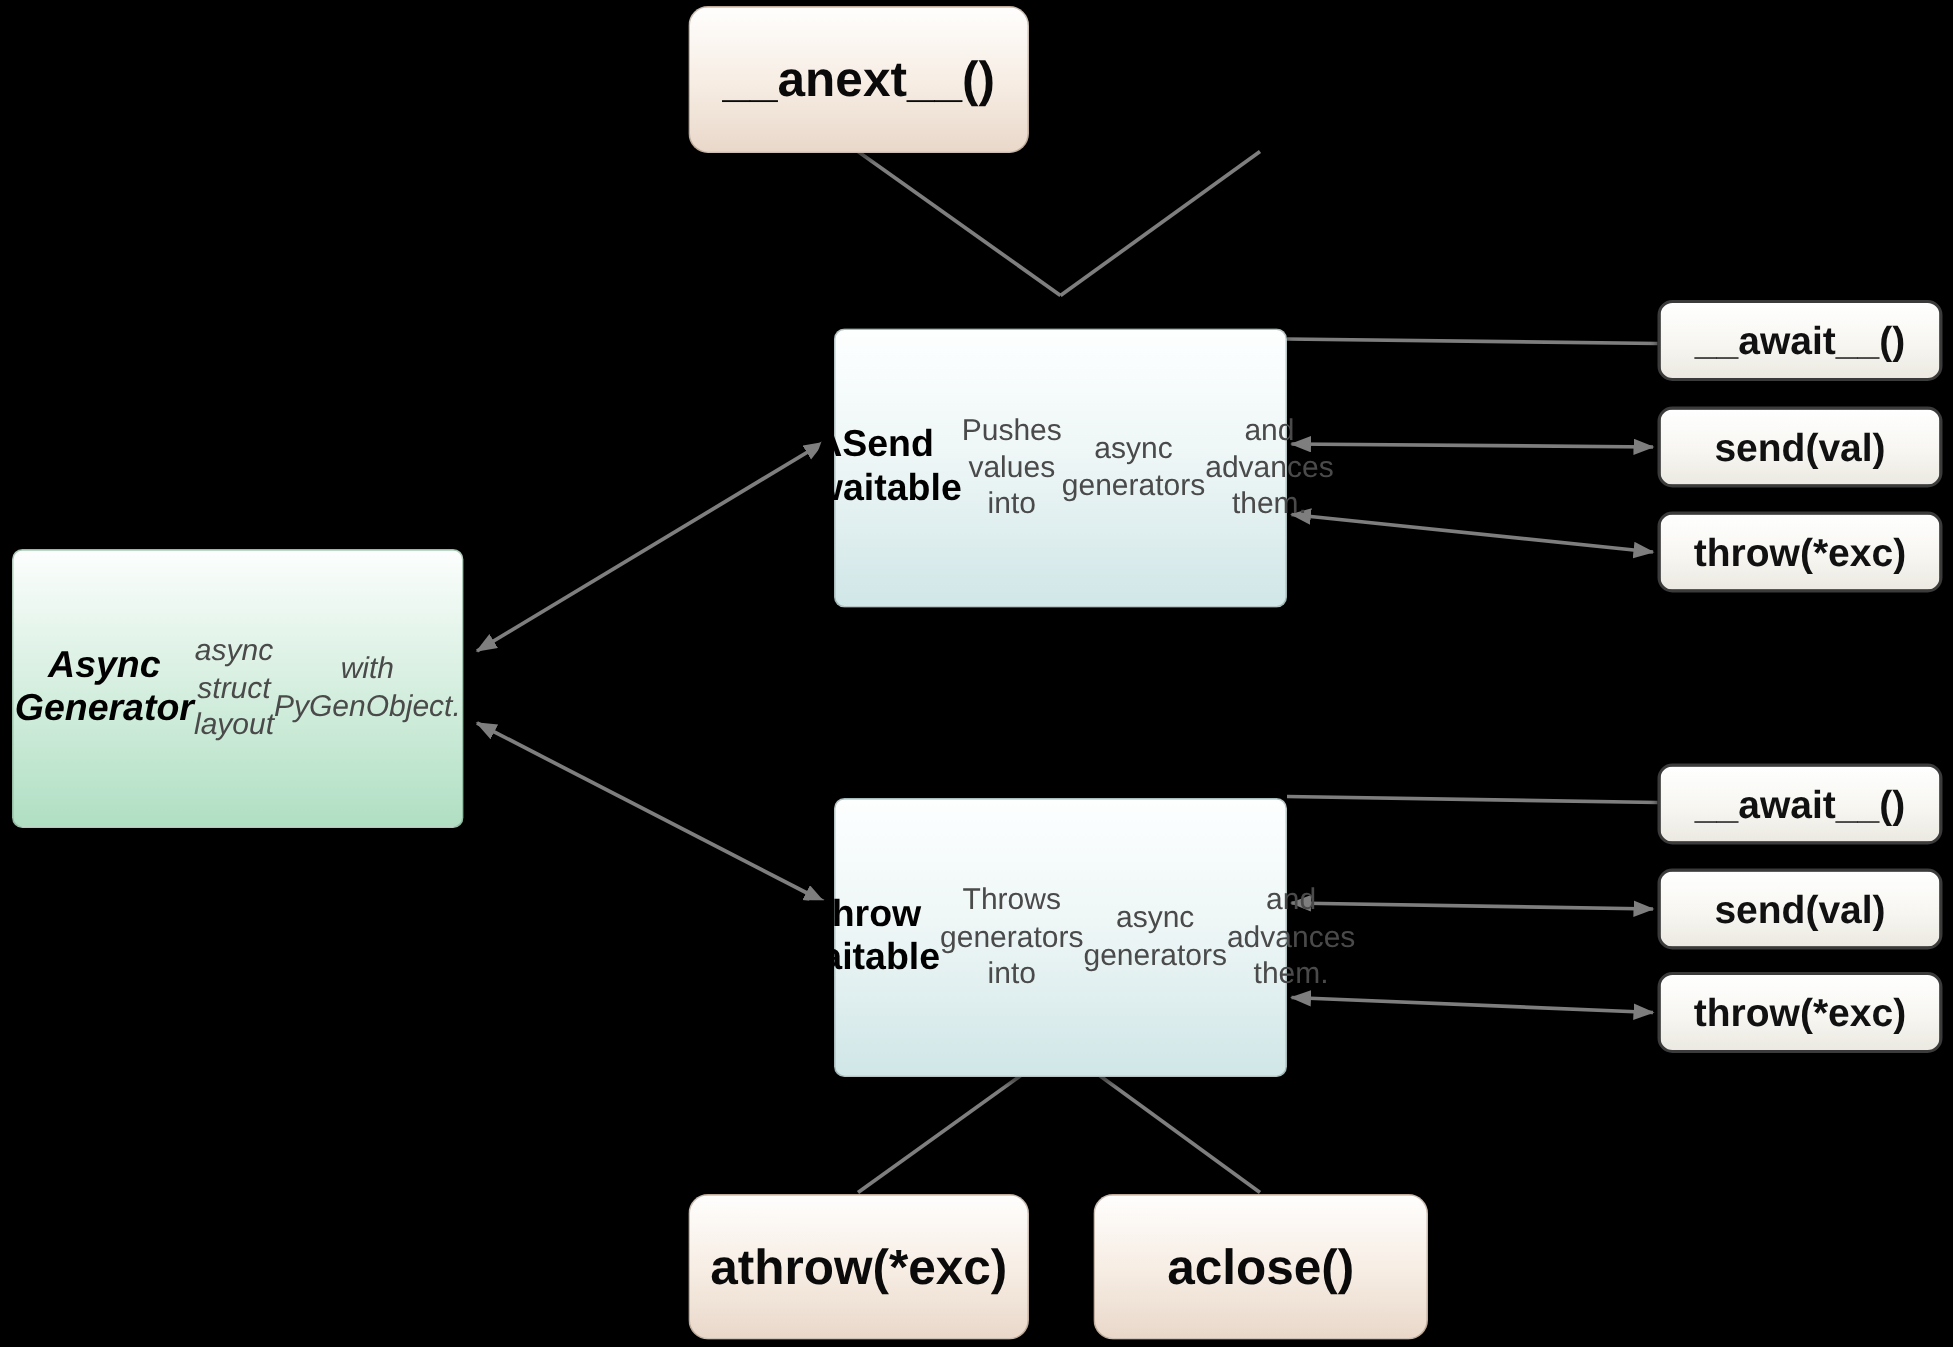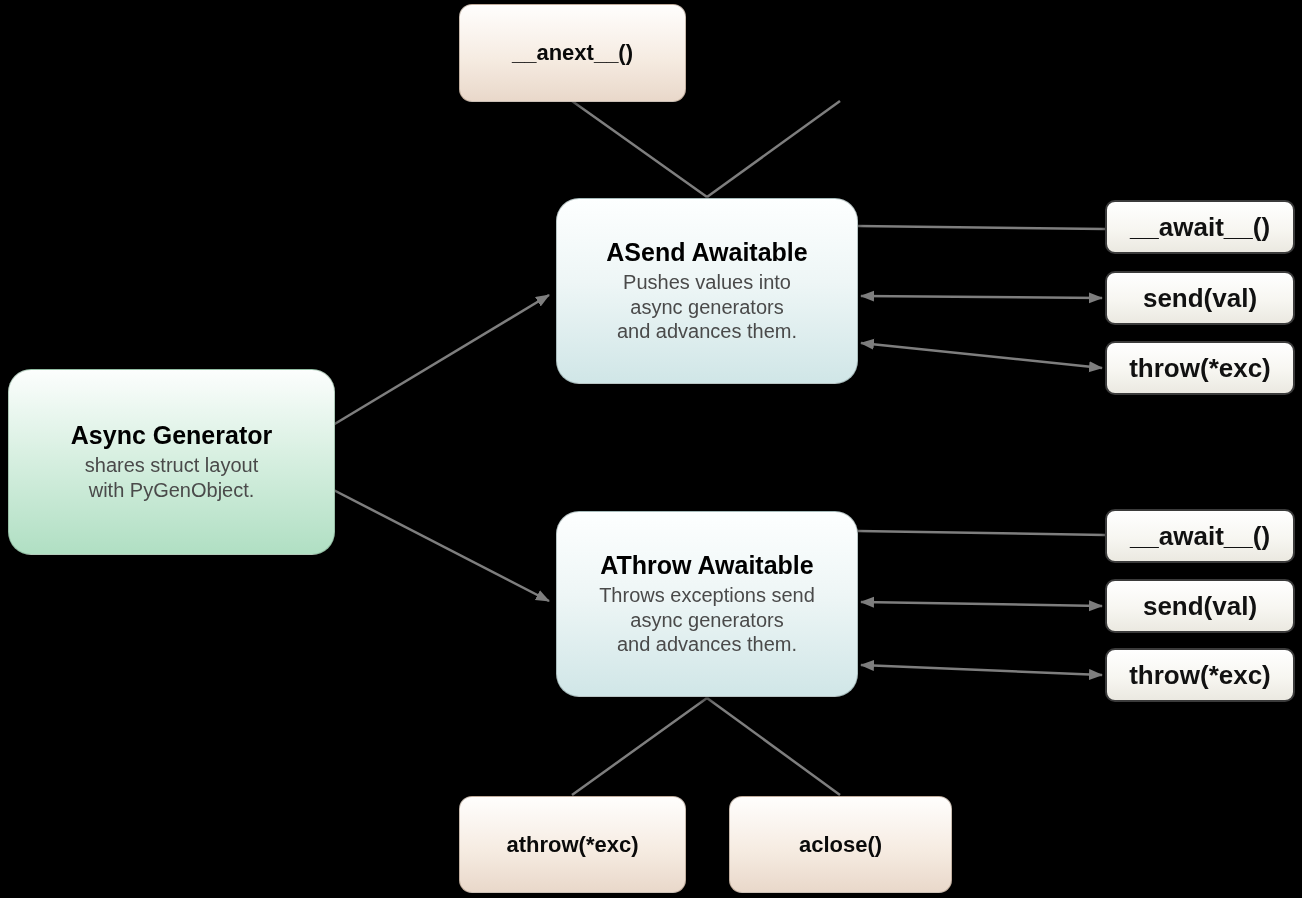--- a/index.html
+++ b/index.html
@@ -11,24 +11,24 @@
   .node {
     position:absolute; box-sizing:border-box;
     display:flex; align-items:center; justify-content:center;
     text-align:center;
   }
   
   .tan {
     background:linear-gradient(180deg,#fffefd 0%,#f6ece2 55%,#e9d8ca 100%);
     border:1px solid rgba(140,115,95,0.45); border-radius:13px;
     box-shadow:0 3px 6px rgba(0,0,0,0.55);
-    font-weight:bold; font-size:22px; color:#0a0a0a;text-align:right;
+    font-weight:bold; font-size:33px; color:#0a0a0a;text-align:right;
   }
   
-  .big { flex-direction:column; border-radius:23px; box-shadow:0 3px 6px rgba(0,0,0,0.55); padding:8px 10px; }
+  .big { flex-direction:row; border-radius:7px; box-shadow:0 3px 6px rgba(0,0,0,0.55); padding:8px 10px;margin-top:21px; }
   .teal {
     background:linear-gradient(180deg,#fdffff 0%,#eef6f6 45%,#d0e6e7 100%);
     border:1px solid rgba(130,150,150,0.55);
   }
   .green {
     background:linear-gradient(180deg,#fcfefd 0%,#d9f0e2 45%,#b0dfc3 100%);
     border:1px solid rgba(120,160,135,0.55);
   }
   .title { font-weight:bold; font-size:25px; color:#000; margin-bottom:3px; }
   .body-line { font-size:20px; color:#4a4a4a; line-height:1.24; }
@@ -37,21 +37,21 @@
     background:linear-gradient(180deg,#ffffff 0%,#f7f6f1 55%,#ebe9e1 100%);
     border:2px solid #3b3b3b; border-radius:10px;
     box-shadow:0 3px 5px rgba(0,0,0,0.6);
     font-size:26px; color:#111111;font-weight:bold;
   }
   
   #n-anext        { left:459px;  top:4px;   width:227px; height:98px; }
   #n-asend        { left:729px;  top:4px;   width:223px; height:98px; }
   #n-asend-aw     { left:556px;  top:198px; width:302px; height:186px; }
   #n-athrow-aw    { left:556px;  top:511px; width:302px; height:186px;text-align:center; }
-  #n-asyncgen     { left:8px;    top:369px; width:327px; height:186px; }
+  #n-asyncgen     { left:8px;    top:345px; width:301px; height:186px;font-style:italic; }
   #n-await1       { left:1105px; top:200px; width:190px; height:54px; }
   #n-send1        { left:1105px; top:271px; width:190px; height:54px; }
   #n-throw1       { left:1105px; top:341px; width:190px; height:54px; }
   #n-await2       { left:1105px; top:509px; width:190px; height:54px; }
   #n-send2        { left:1105px; top:579px; width:190px; height:54px; }
   #n-throw2       { left:1105px; top:648px; width:190px; height:54px; }
   #n-athrowexc    { left:459px;  top:796px; width:227px; height:97px; }
   #n-aclose       { left:729px;  top:796px; width:223px; height:97px; }
 </style>
 </head>
@@ -92,28 +92,28 @@
 
   <div class="node big teal" id="n-asend-aw">
     <div class="title">ASend Awaitable</div>
     <div class="body-line">Pushes values into</div>
     <div class="body-line">async generators</div>
     <div class="body-line">and advances them.</div>
   </div>
 
   <div class="node big teal" id="n-athrow-aw">
     <div class="title">AThrow Awaitable</div>
-    <div class="body-line">Throws exceptions send</div>
+    <div class="body-line">Throws generators into</div>
     <div class="body-line">async generators</div>
     <div class="body-line">and advances them.</div>
   </div>
 
   <div class="node big green" id="n-asyncgen">
     <div class="title">Async Generator</div>
-    <div class="body-line">shares struct layout</div>
+    <div class="body-line">async struct layout</div>
     <div class="body-line">with PyGenObject.</div>
   </div>
 
   <div class="node small" id="n-await1">
     <span>__await__()</span>
   </div>
   <div class="node small" id="n-send1">
     <span>send(val)</span>
   </div>
   <div class="node small" id="n-throw1">

